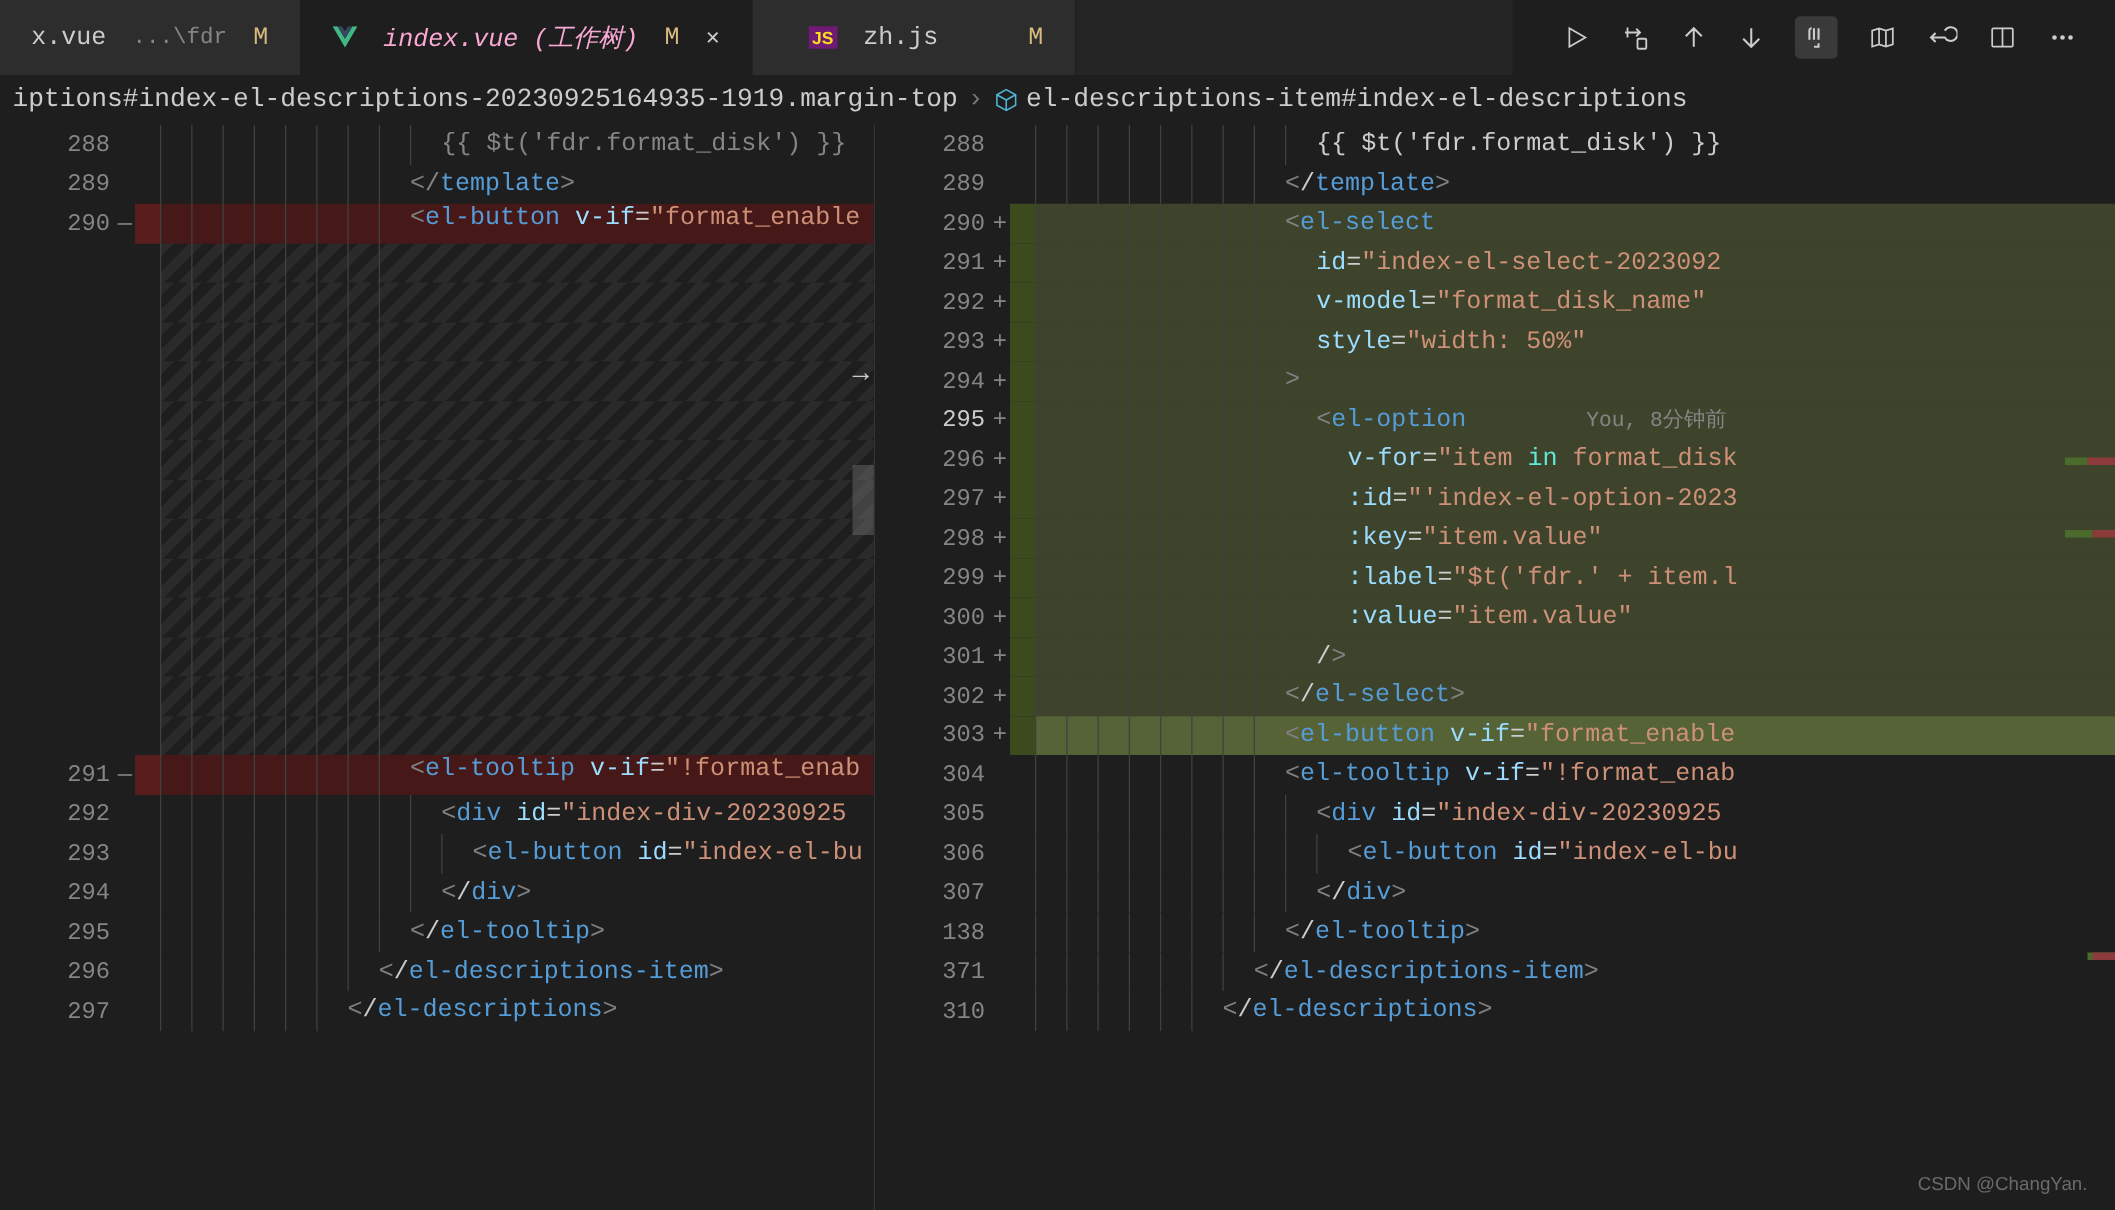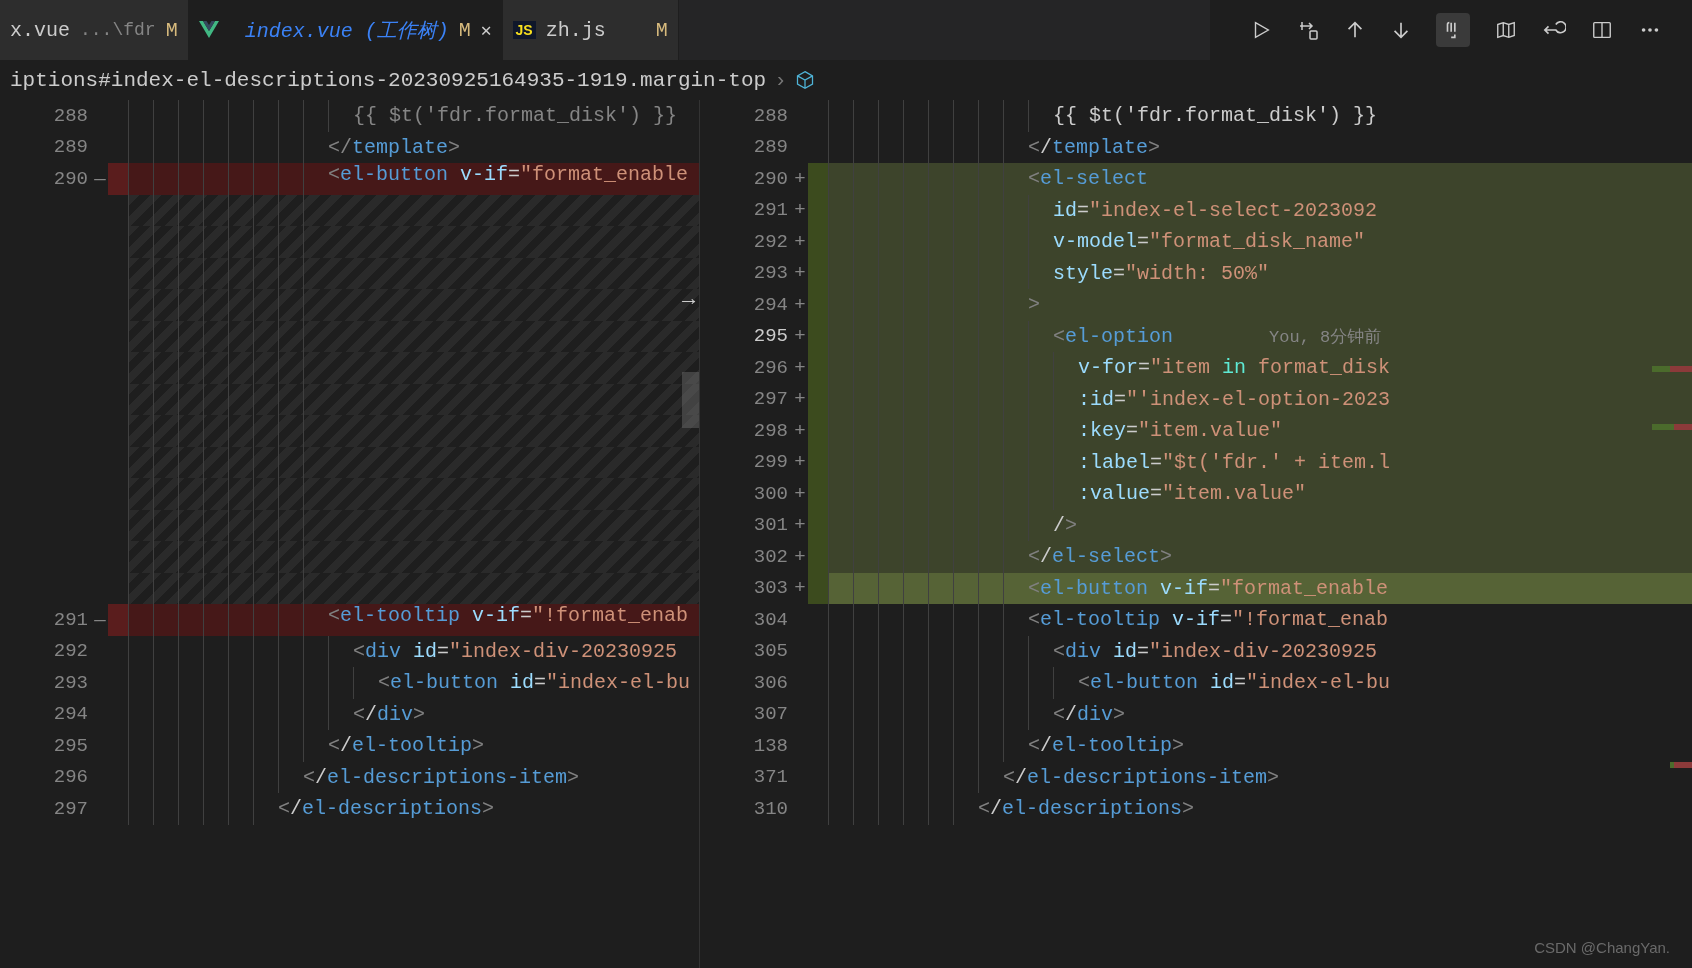--- a/index.html
+++ b/index.html
@@ -1,27 +1,27 @@
 <!DOCTYPE html>
 <html><head>
 <meta charset="utf-8">
 <style>
 * { margin:0; padding:0; box-sizing:border-box; }
 body { background:#1e1e1e; color:#cccccc; font-family:Consolas,'Courier New',monospace; font-size:20px; overflow:hidden; width:1692px; height:968px; position:relative; }
 .tabs { display:flex; height:60px; background:#252526; align-items:stretch; }
-.tab { display:flex; align-items:center; padding:0 10px; gap:10px; background:#2d2d2d; border-right:1px solid #1e1e1e; white-space:nowrap; }
+.tab { display:flex; align-items:center; padding:0 25px; gap:21px; background:#2d2d2d; border-right:1px solid #1e1e1e; white-space:nowrap; }
 .tab.active { background:#1e1e1e; }
 .tab-path { color:#858585; font-size:18px; }
 .tab-name { color:#cccccc; font-style:italic; }
-.tab-name.active { color:#3b82f6;margin-left:16px; }
+.tab-name.active { color:#f9a8d4; }
 .tab-ext { color:#cccccc; }
 .status-m { color:#d7ba7d; }
 .close-x { color:#cccccc; font-size:18px; }
 .vue-icon { color:#41b883; }
-.js-icon { color:#f7df1e; font-weight:bold; font-family:Arial; background:#0f172a; padding:1px 3px; font-size:14px; }
+.js-icon { color:#f7df1e; font-weight:bold; font-family:Arial; background:#701a75; padding:1px 3px; font-size:14px;margin-left:20px; }
 .toolbar { position:absolute; top:0; right:0; height:60px; display:flex; align-items:center; gap:24px; padding-right:30px; background:#1e1e1e; padding-left:40px; }
 .toolbar .icon { color:#cccccc; }
 .toolbar .icon.active { background:#3a3a3a; border-radius:4px; padding:6px; }
 .breadcrumb { display:flex; align-items:center; height:40px; padding:0 10px; color:#cccccc; font-size:21px; overflow:hidden; white-space:nowrap; }
 .breadcrumb .sep { margin:0 8px; color:#777; }
 .breadcrumb .cube { color:#4fb4d8; margin-right:6px; }
 .diff-container { display:flex; height:calc(100% - 100px); position:relative; }
 .pane { flex:1; overflow:hidden; position:relative; }
 .pane.left { border-right:1px solid #333; flex:0 0 700px; }
 .gutter-line { display:flex; align-items:center; height:31.5px; }
@@ -132,20 +132,21 @@
 </div>
 
 <div class="breadcrumb">
   <span>iptions#index-el-descriptions-20230925164935-1919.margin-top</span>
   <span class="sep">›</span>
   <span class="cube">
     <svg width="20" height="20" viewBox="0 0 24 24" fill="none" stroke="#4fb4d8" stroke-width="1.5">
         <path d="M12 2 L21 7 L21 17 L12 22 L3 17 L3 7 Z M3 7 L12 12 L21 7 M12 12 L12 22"></path>
       </svg>
   </span>
+  <span>el-descriptions-item#index-el-descriptions</span>
 </div>
 
 <div class="diff-container">
   <div class="pane left" id="pane-left">
     <div class="scrollbar-thumb" style="top:272px;height:56px;right:-1px"></div>
   <div class="gutter-line">
       <span class="lineno">288</span>
         <span class="marker"></span>
         <span class="glyph"></span>
       <span class="indent-guides">

